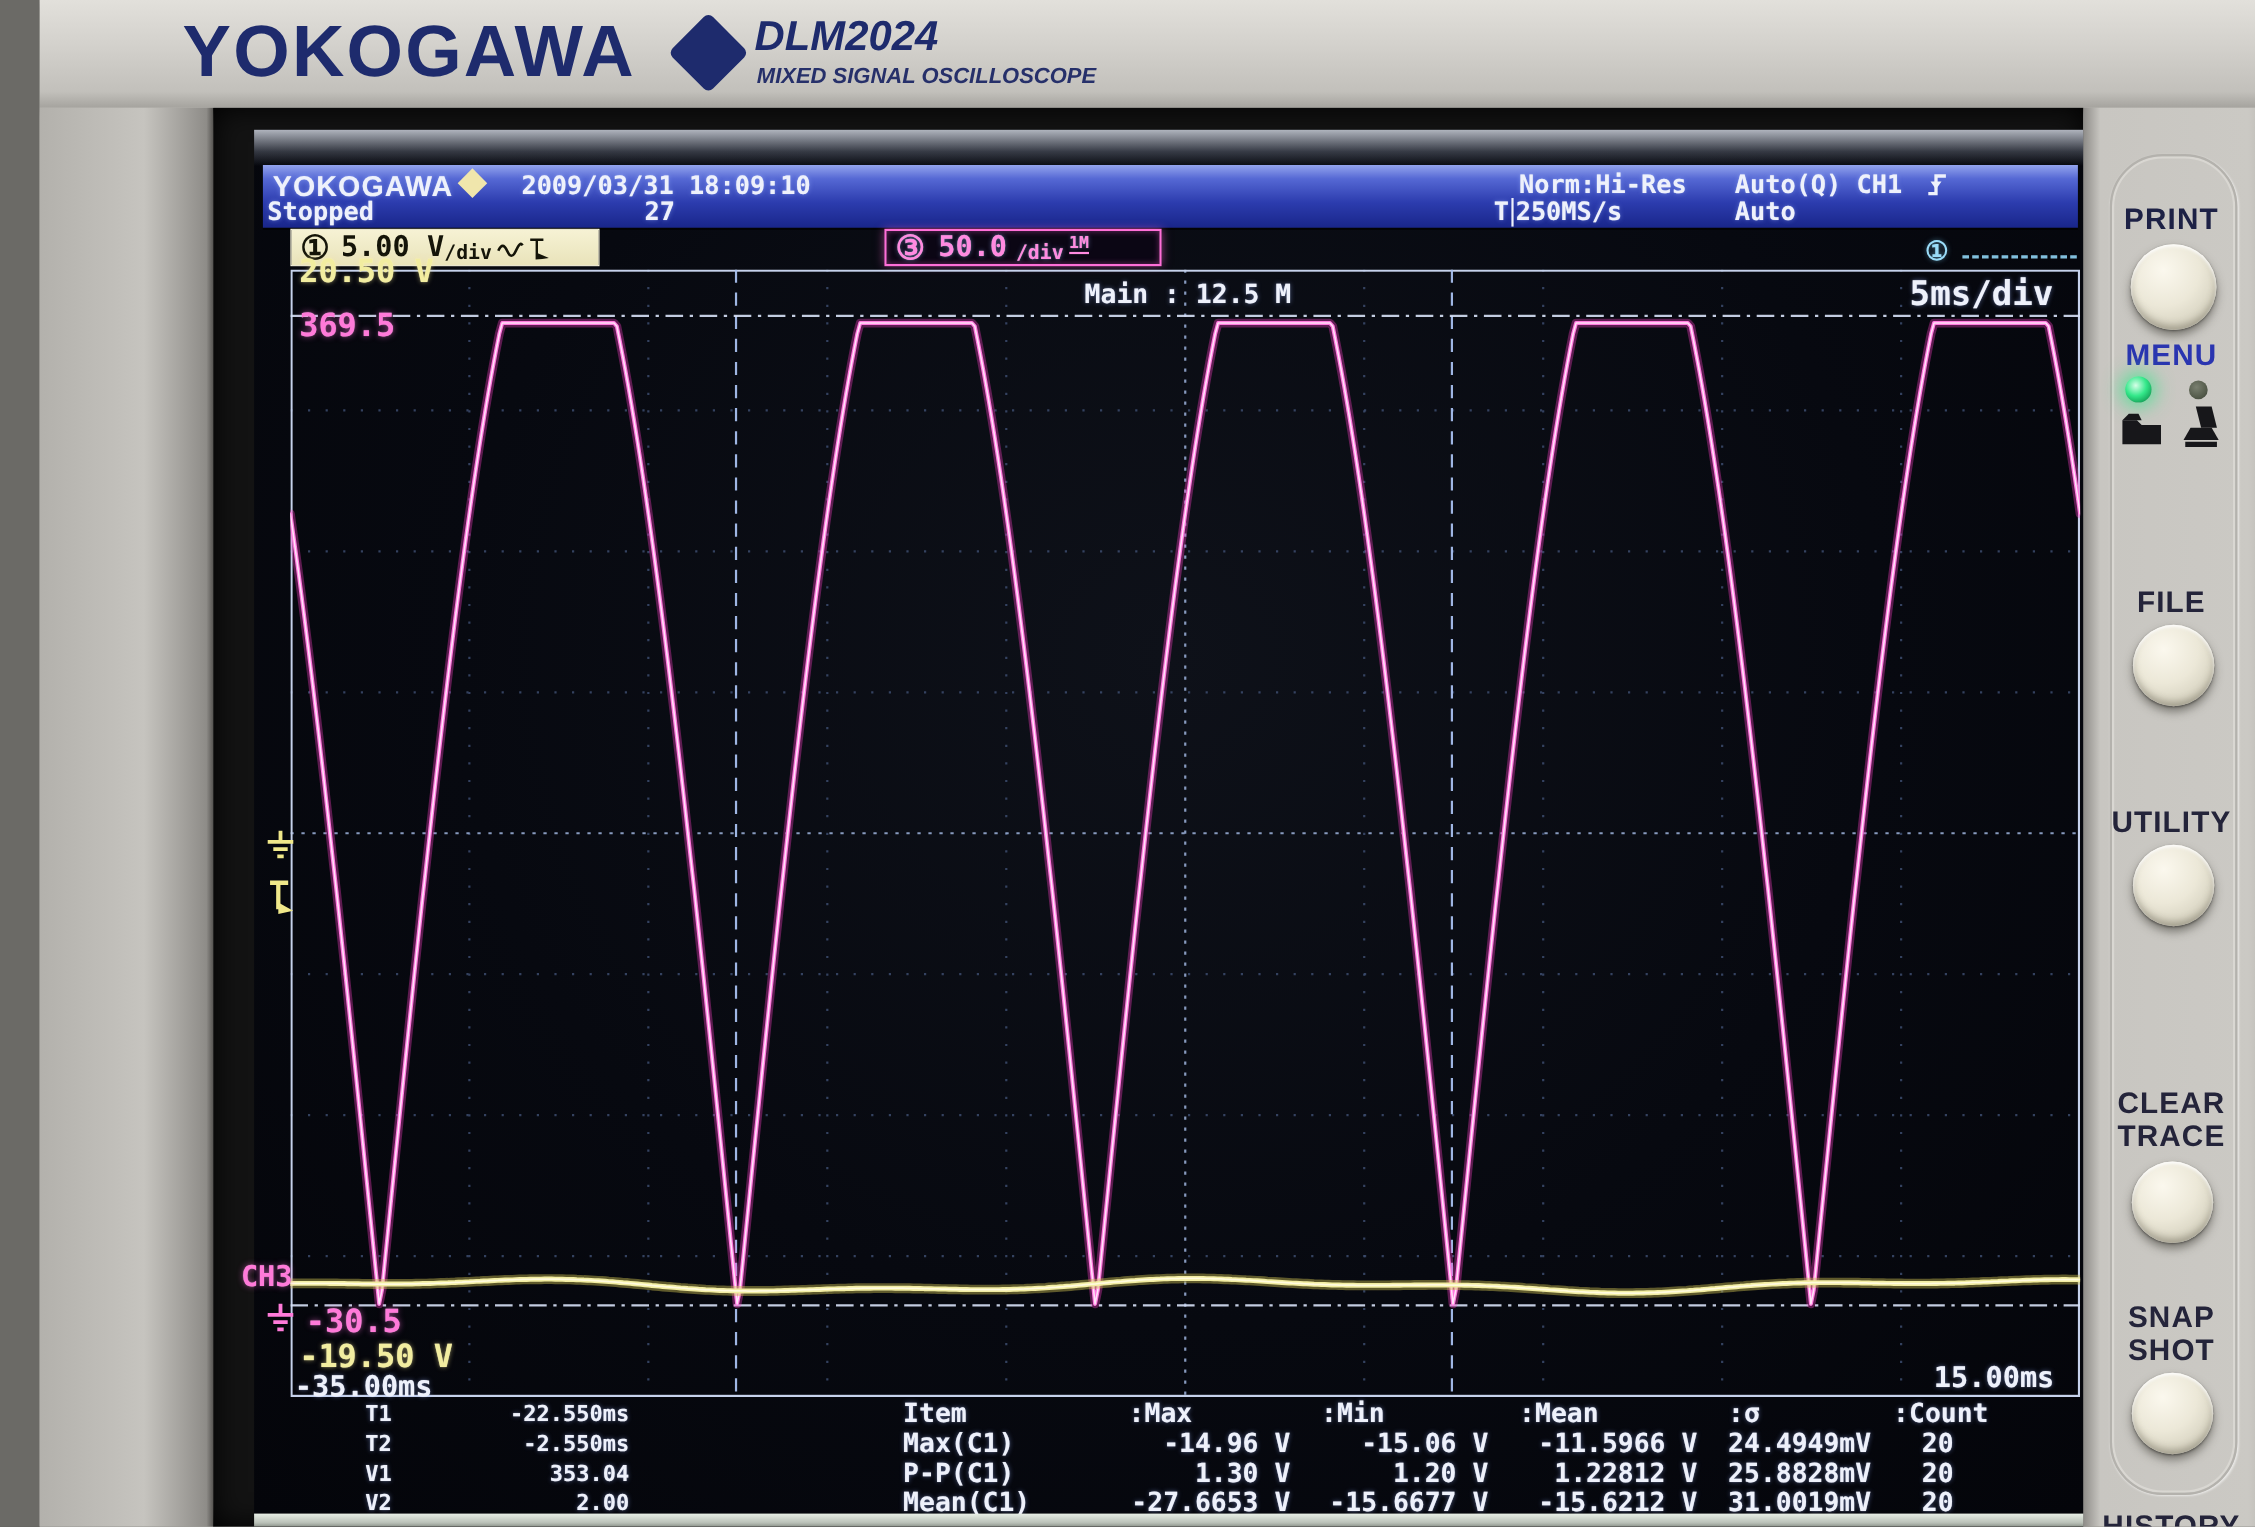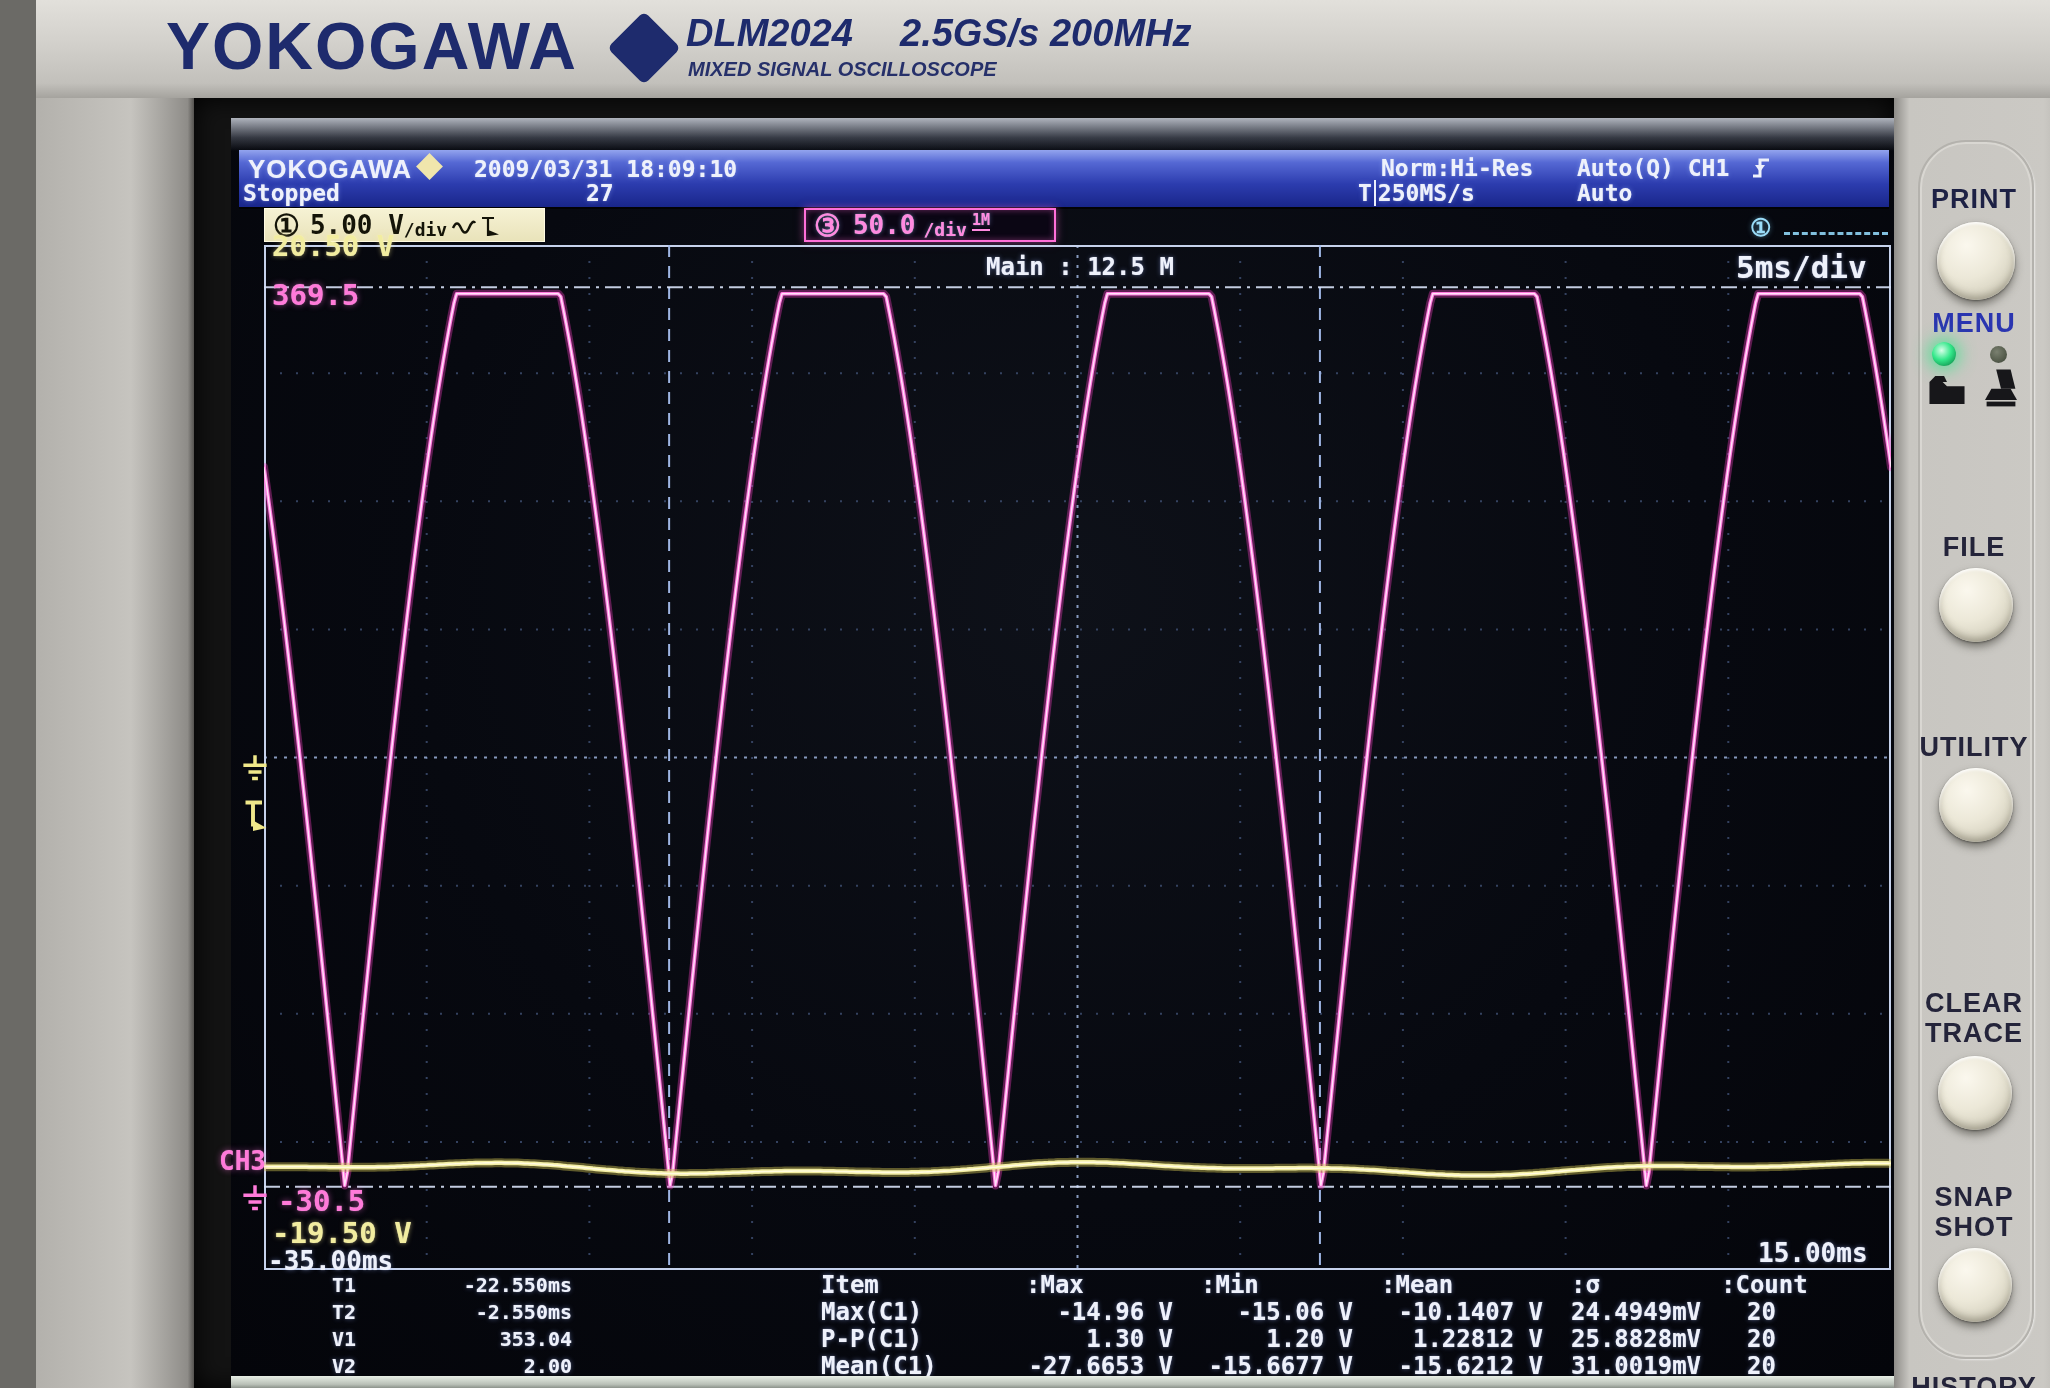--- a/index.html
+++ b/index.html
@@ -76,21 +76,20 @@
 </style>
 </head>
 <body>
 
 <div class="device">
 
   <div class="abs top-bezel">
     <div class="abs brand brand-logo">YOKOGAWA</div>
     <div class="abs bezel-diamond"></div>
     <div class="abs brand model">DLM2024</div>
-    <div class="abs brand specs">2.5GS/s 200MHz</div>
     <div class="abs brand subtitle">MIXED SIGNAL OSCILLOSCOPE</div>
   </div>
 
   <div class="abs left-bezel"></div>
 
   <div class="abs screen-frame"></div>
   <div class="abs lcd"></div>
   <div class="abs reflect"></div>
 
   <div class="abs statusbar"></div>
@@ -194,21 +193,21 @@
     <div class="cell t">Item</div>
     <div class="cell t">:Max</div>
     <div class="cell t">:Min</div>
     <div class="cell t">:Mean</div>
     <div class="cell t">:σ</div>
     <div class="cell t">:Count</div>
 
     <div class="cell t">Max(C1)</div>
     <div class="cell t num">-14.96 V</div>
     <div class="cell t num">-15.06 V</div>
-    <div class="cell t num">-10.1407 V</div>
+    <div class="cell t num">-11.5966 V</div>
     <div class="cell t num">24.4949mV</div>
     <div class="cell t cnt">20</div>
 
     <div class="cell t">P-P(C1)</div>
     <div class="cell t num">1.30 V</div>
     <div class="cell t num">1.20 V</div>
     <div class="cell t num">1.22812 V</div>
     <div class="cell t num">25.8828mV</div>
     <div class="cell t cnt">20</div>
 

